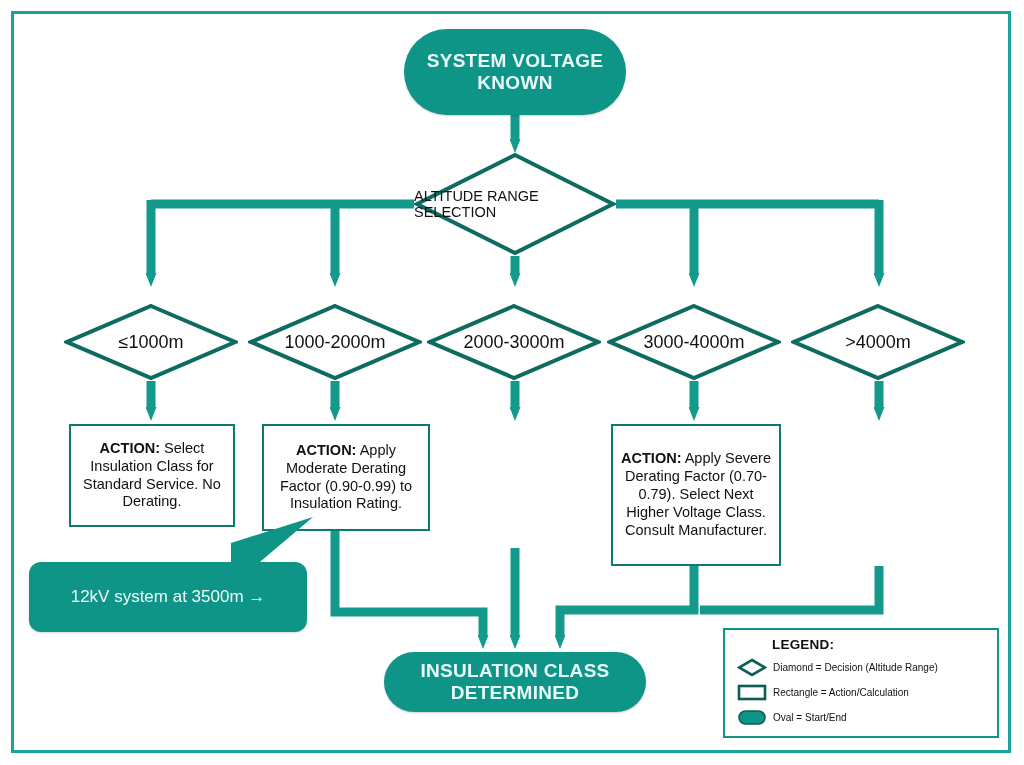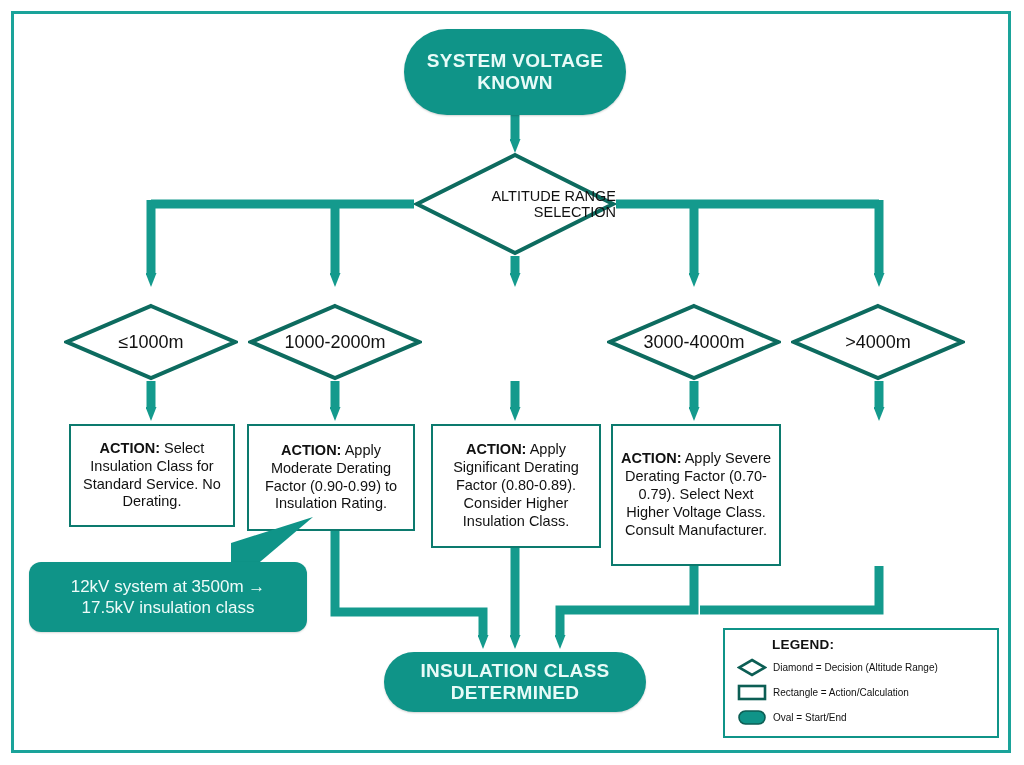--- a/index.html
+++ b/index.html
@@ -67,21 +67,21 @@
     left: 0; top: 0;
     width: 100%; height: 100%;
   }
   .diamond-label {
     position: absolute;
     left: 0; top: 0;
     width: 100%; height: 100%;
     display: flex;
     align-items: center;
     justify-content: center;
-    text-align: right;
+    text-align: left;
     color: #111111;
     line-height: 1.12;
     box-sizing: border-box;
   }
   #diamond-root { left: 414px; top: 152px; width: 202px; height: 104px; }
   #diamond-root .diamond-label { font-size: 14.5px; }
   .alt-diamond { width: 174px; height: 78px; top: 303px; }
   .alt-diamond .diamond-label { font-size: 18px; }
   #diamond-a1 { left: 64px; }
   #diamond-a2 { left: 248px; }
@@ -98,21 +98,21 @@
     align-items: center;
     justify-content: center;
     text-align: center;
     padding: 5px 7px;
     font-size: 14.5px;
     line-height: 1.24;
     color: #111111;
   }
   .action-box b { font-weight: bold; }
   #box-1 { left: 69px; top: 424px; width: 166px; height: 103px; }
-  #box-2 { left: 247px; top: 424px; width: 168px; height: 107px; align-items: center; }
+  #box-2 { left: 262px; top: 424px; width: 168px; height: 107px; align-items: center; }
   #box-3 { left: 431px; top: 424px; width: 170px; height: 124px; }
   #box-4 { left: 611px; top: 424px; width: 170px; height: 142px; }
   #box-5 { left: 793px; top: 424px; width: 167px; height: 142px; }
   
   #callout {
     position: absolute;
     left: 29px; top: 562px;
     width: 278px; height: 70px;
     background: #0f9488;
     border-radius: 12px;
@@ -235,20 +235,28 @@
 
   <div class="diamond-wrap alt-diamond" id="diamond-a2">
     <svg class="diamond-shape" viewBox="0 0 174 78" preserveAspectRatio="none">
       <polygon points="87,3 171,39 87,75 3,39" fill="#ffffff" stroke="#0d6b5f" stroke-width="4"></polygon>
     </svg>
     <div class="diamond-label">
       <span>1000-2000m</span>
     </div>
   </div>
 
+  <div class="diamond-wrap alt-diamond" id="diamond-a3">
+    <svg class="diamond-shape" viewBox="0 0 174 78" preserveAspectRatio="none">
+      <polygon points="87,3 171,39 87,75 3,39" fill="#ffffff" stroke="#0d6b5f" stroke-width="4"></polygon>
+    </svg>
+    <div class="diamond-label">
+      <span>2000-3000m</span>
+    </div>
+  </div>
 
   <div class="diamond-wrap alt-diamond" id="diamond-a4">
     <svg class="diamond-shape" viewBox="0 0 174 78" preserveAspectRatio="none">
       <polygon points="87,3 171,39 87,75 3,39" fill="#ffffff" stroke="#0d6b5f" stroke-width="4"></polygon>
     </svg>
     <div class="diamond-label">
       <span>3000-4000m</span>
     </div>
   </div>
 
@@ -266,40 +274,34 @@
       <b>ACTION:</b><span> Select Insulation Class for Standard Service. No Derating.</span>
     </div>
   </div>
 
   <div class="action-box" id="box-2">
     <div>
       <b>ACTION:</b><span> Apply Moderate Derating Factor (0.90-0.99) to Insulation Rating.</span>
     </div>
   </div>
 
-  <div class="action-box" id="box-3">
-    <div>
-      <b>ACTION:</b><span> Apply Significant Derating Factor (0.80-0.89). Consider Higher Insulation Class.</span>
-    </div>
-  </div>
 
   <div class="action-box" id="box-4">
     <div>
       <b>ACTION:</b><span> Apply Severe Derating Factor (0.70-0.79). Select Next Higher Voltage Class. Consult Manufacturer.</span>
     </div>
   </div>
 
 
   <svg id="callout-tail" viewBox="0 0 90 60">
     <polygon points="88,0 22,56 6,56 6,26" fill="#0f9488"></polygon>
   </svg>
   <div id="callout">
     <div>
       <span>12kV system at 3500m →</span><br>
-      <span>17.5kV insulation class</span>
     </div>
   </div>
 
   <div class="oval" id="oval-end">
     <span>INSULATION CLASS DETERMINED</span>
   </div>
 
   <div id="legend">
     <div id="legend-title">LEGEND:</div>
 

